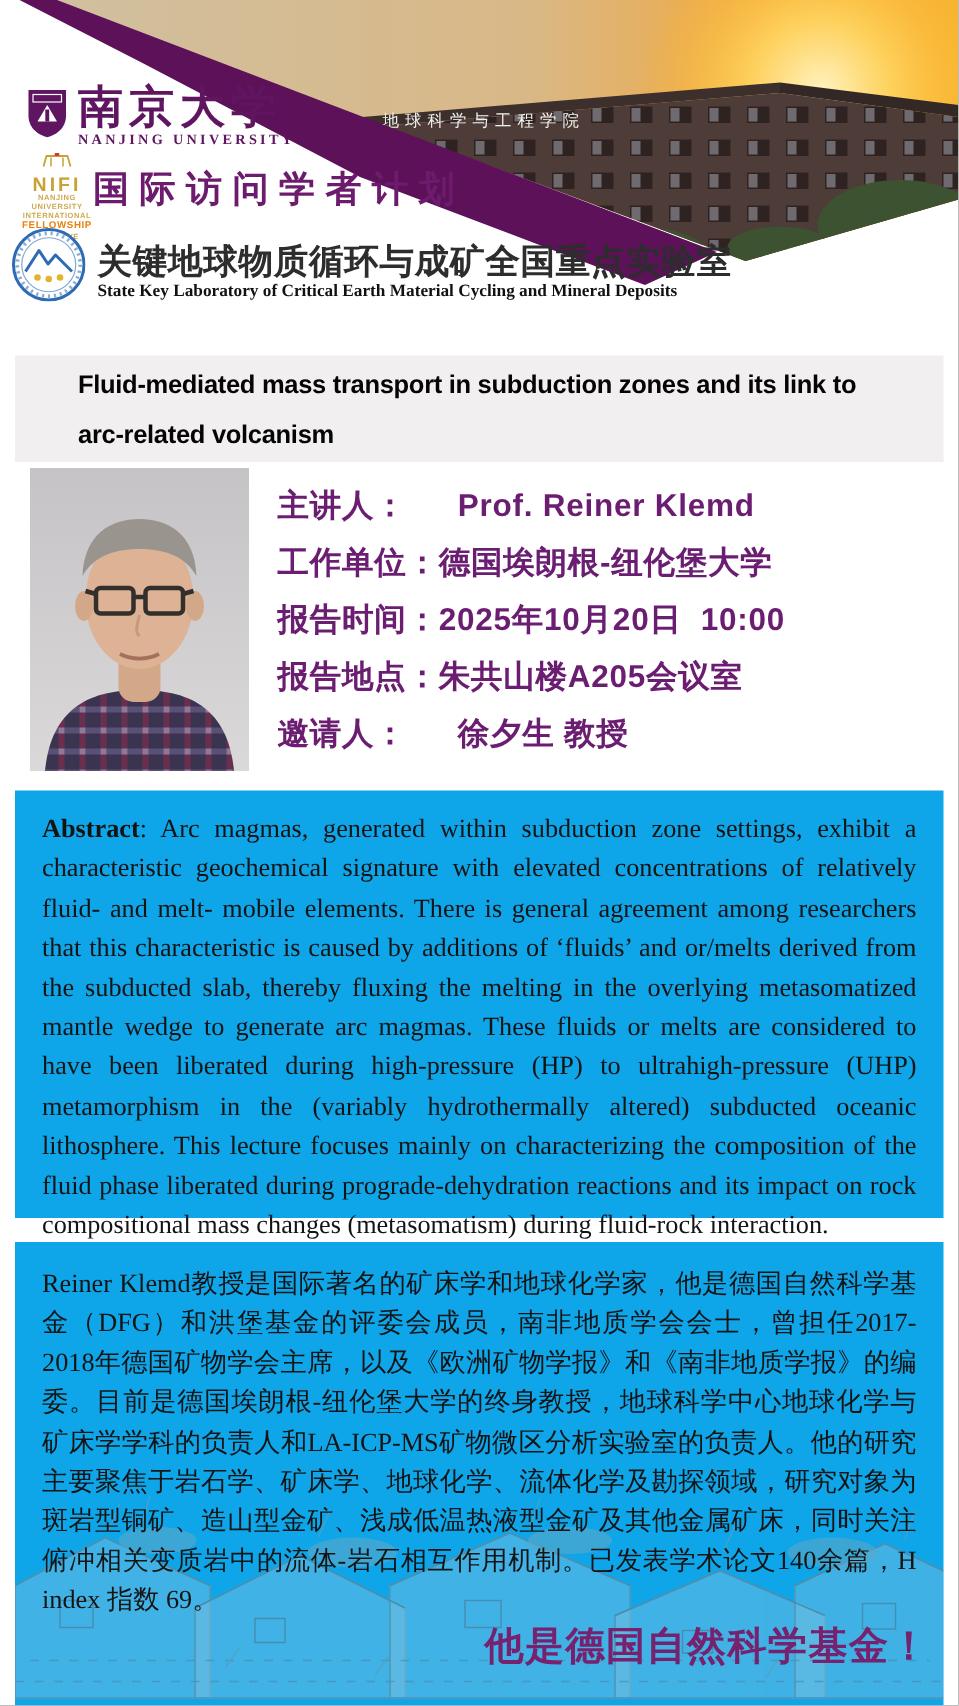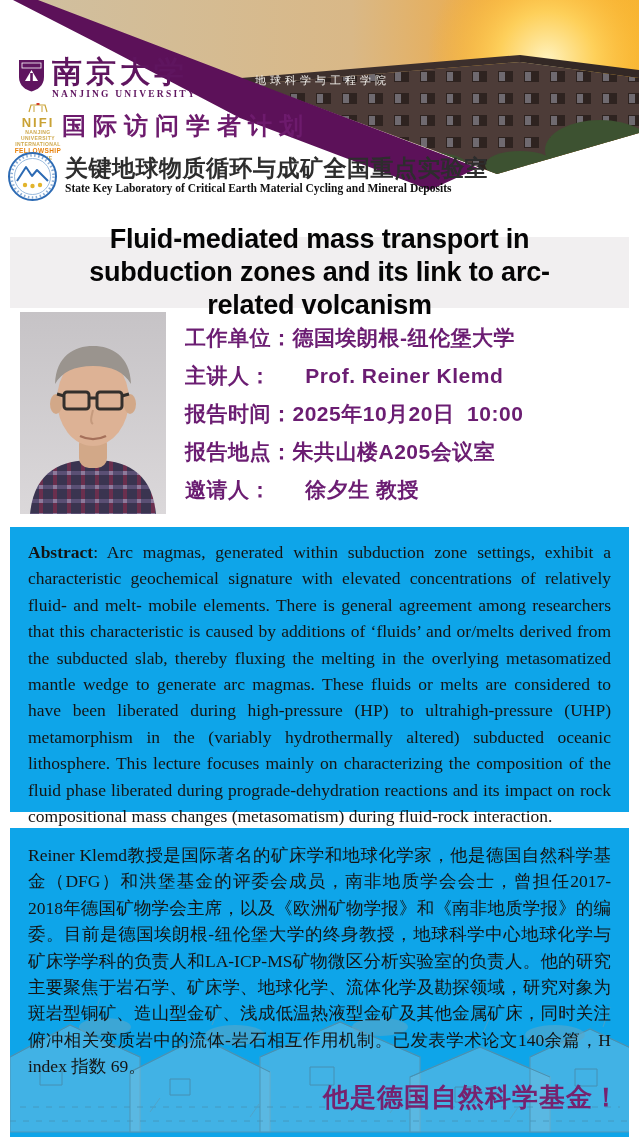--- a/index.html
+++ b/index.html
@@ -34,38 +34,38 @@
   .nifi-block { position:absolute; left:12px; top:99px; width:52px; text-align:center; color:#c39b3a; }
   .nifi-gate { width:22px; height:11px; }
   .nifi-acronym { font-size:13px; font-weight:bold; letter-spacing:2px; line-height:12px; color:#c9a235; }
   .nifi-line { font-size:5px; letter-spacing:.4px; line-height:6px; color:#cfa94e; font-weight:bold; }
   .nifi-line.fellowship { font-size:6.5px; color:#e8820c; line-height:8px; }
   .program-title {
     position:absolute; left:62px; top:111px;
     font-family:"DejaVu Serif", serif; font-weight:bold; font-size:24px;
     color:#6d1b6d; letter-spacing:7px; line-height:30px;
   }
-  .lab-row { position:absolute; left:8px; top:152px; display:flex; align-items:flex-start; }
+  .lab-row { position:absolute; left:8px; top:152px; display:flex; align-items:flex-end; }
   .lab-seal { width:49px; height:49px; }
   .lab-names { margin-left:8px; margin-top:3px; }
   .lab-cn {
     font-weight:bold; font-size:23px; color:#2d2d2d; letter-spacing:.5px;
     line-height:26px; font-family:"Liberation Sans", sans-serif;
   }
   .lab-en {
     font-family:"Liberation Serif", serif; font-weight:bold; font-size:11.5px;
     color:#111; line-height:13px; margin-top:1px; letter-spacing:0;
   }
   
   .title-bar {
     position:absolute; top:237px; left:10px; width:619px; height:71px;
     background:#f1eff0; display:flex; align-items:center; justify-content:center;
   }
   .title-bar h1 {
-    font-size:27px; font-weight:bold; color:#050505; text-align:center;
+    font-size:17px; font-weight:bold; color:#050505; text-align:left;
     line-height:33px; padding:0 42px; letter-spacing:-.2px;
   }
   
   .speaker { position:absolute; top:312px; left:20px; width:609px; height:205px; display:flex; }
   .speaker-photo { width:146px; height:202px; background:#cfccce; flex:none; }
   .talk-info { margin-left:19px; padding-top:7px; }
   .talk-info .line {
     white-space:pre; font-weight:bold; font-size:21px; line-height:38px;
     color:#6b1d72; letter-spacing:.5px;
   }
@@ -226,22 +226,22 @@
           <line x1="69" y1="86" x2="77" y2="86"></line>
           <line x1="44" y1="84" x2="37" y2="82"></line>
           <line x1="102" y1="84" x2="109" y2="82"></line>
         </g>
 
         <path d="M73 98 C71 106 70 110 73 112" stroke="#c59a7d" stroke-width="2" fill="none"></path>
         <path d="M60 124 C68 128 78 128 86 124" stroke="#a5705a" stroke-width="2.5" fill="none"></path>
       </svg>
     </div>
     <div class="talk-info">
+      <div class="line">主讲人：　  Prof. Reiner Klemd</div>
       <div class="line">工作单位：德国埃朗根-纽伦堡大学</div>
-      <div class="line">主讲人：　  Prof. Reiner Klemd</div>
       <div class="line">报告时间：2025年10月20日  10:00</div>
       <div class="line">报告地点：朱共山楼A205会议室</div>
       <div class="line">邀请人：　  徐夕生 教授</div>
     </div>
   </div>
 
   <div class="panel abstract-panel">
     <p><strong>Abstract</strong><span>: Arc magmas, generated within subduction zone settings, exhibit a characteristic geochemical signature with elevated concentrations of relatively fluid- and melt- mobile elements. There is general agreement among researchers that this characteristic is caused by additions of ‘fluids’ and or/melts derived from the subducted slab, thereby fluxing the melting in the overlying metasomatized mantle wedge to generate arc magmas. These fluids or melts are considered to have been liberated during high-pressure (HP) to ultrahigh-pressure (UHP) metamorphism in the (variably hydrothermally altered) subducted oceanic lithosphere. This lecture focuses mainly on characterizing the composition of the fluid phase liberated during prograde-dehydration reactions and its impact on rock compositional mass changes (metasomatism) during fluid-rock interaction.</span></p>
   </div>
 

